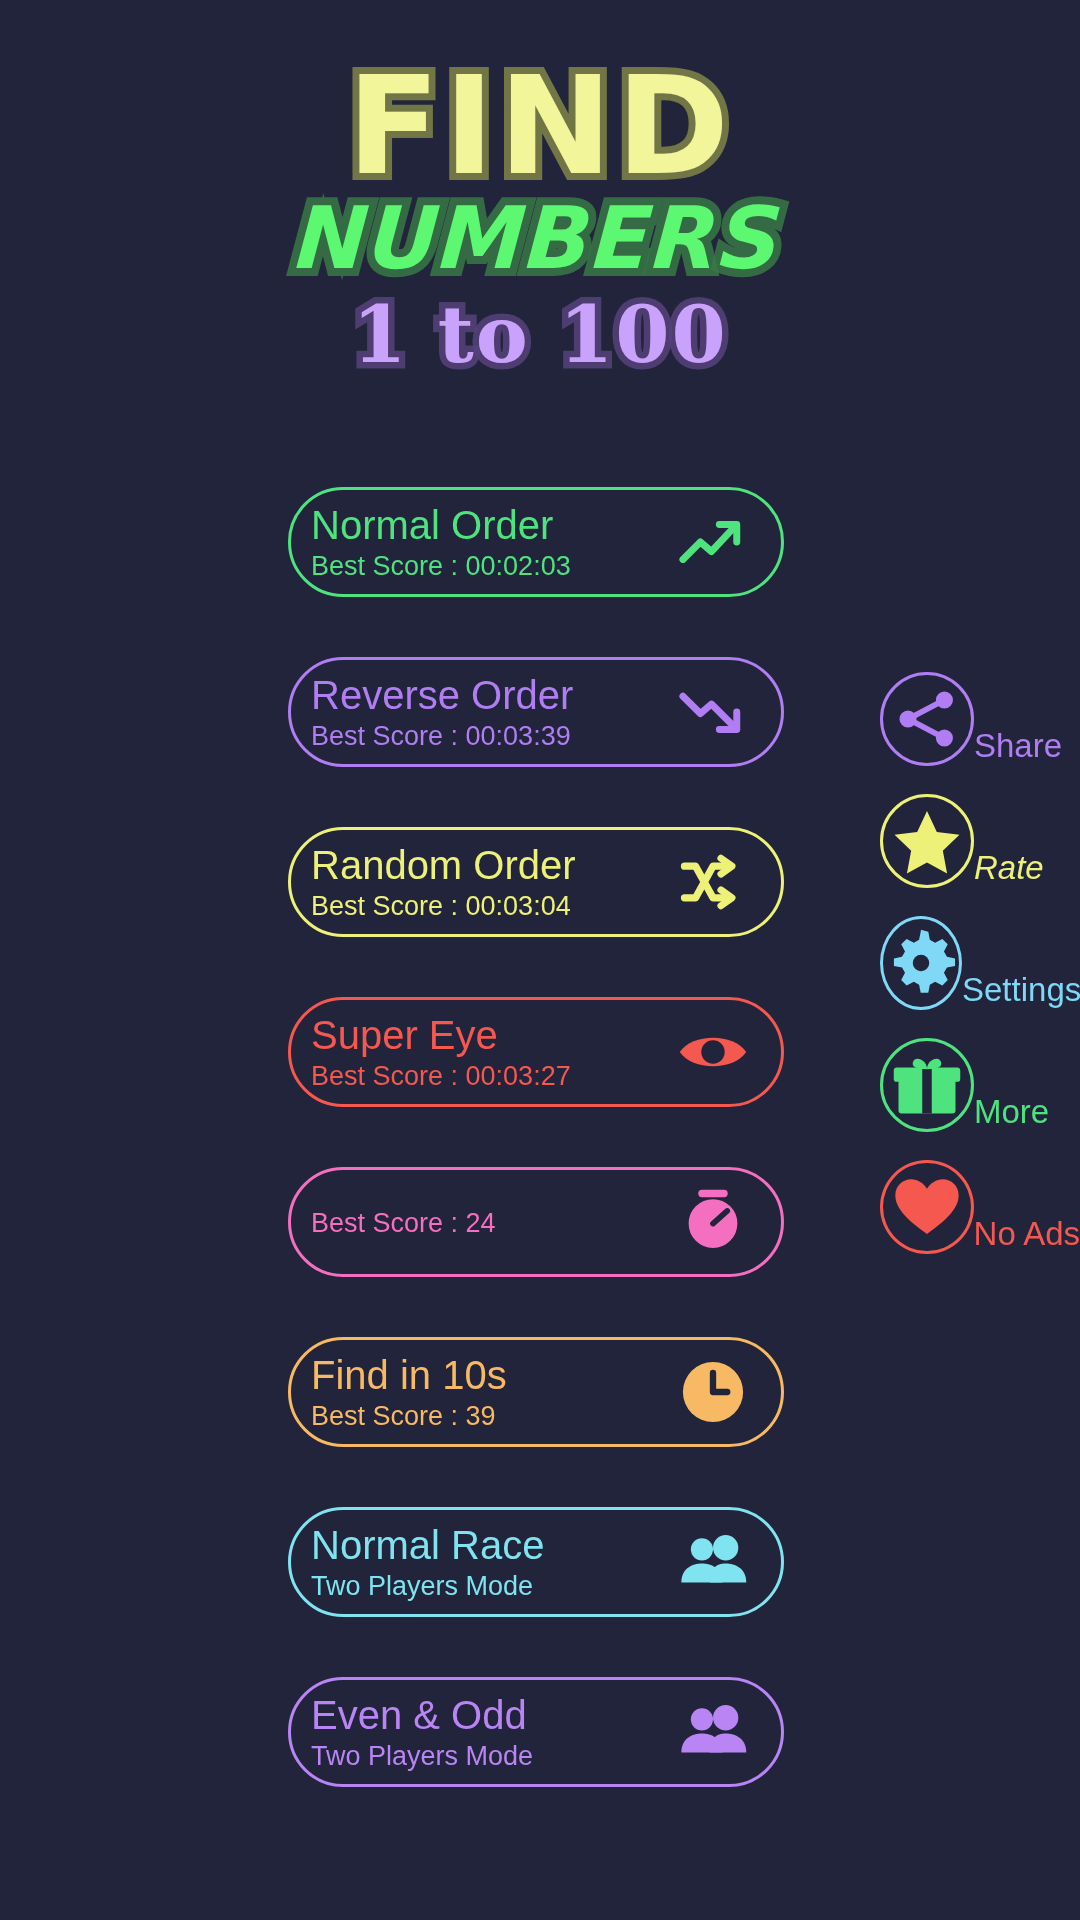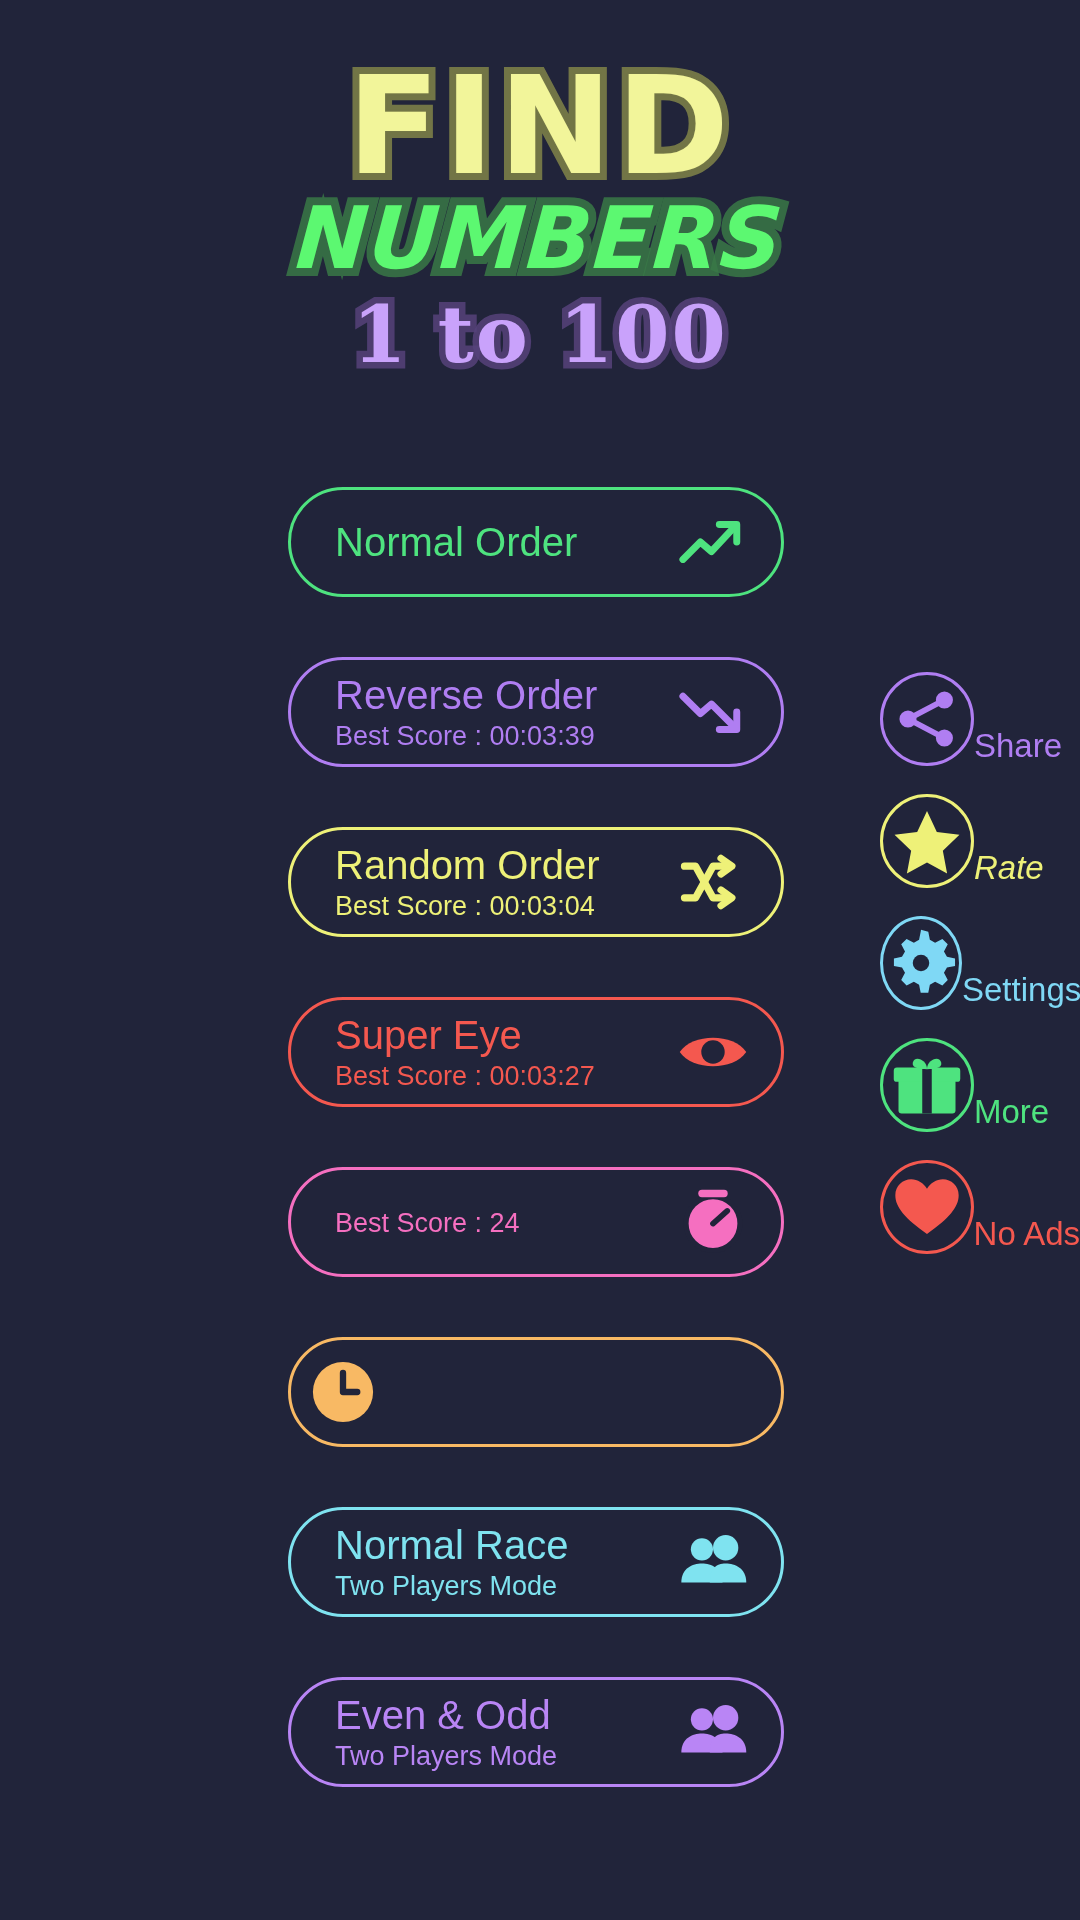--- a/index.html
+++ b/index.html
@@ -71,21 +71,21 @@
     height:110px;
     border:3px solid;
     border-radius:58px;
     background:transparent;
     display:flex;
     align-items:center;
     margin-bottom:60px;
   }
   .mode-text {
     flex:1;
-    padding-left:44px;
+    padding-left:20px;
     display:flex;
     flex-direction:column;
     justify-content:space-between;
   }
   .mode-title {
     font-size:40px;
     line-height:46px;
     white-space:nowrap;
   }
   .mode-sub {
@@ -143,20 +143,21 @@
   <div class="title-block">
     <div class="t-find">FIND</div>
     <div class="t-numbers">NUMBERS</div>
     <div class="t-range">1 to 100</div>
   </div>
 
   <div class="modes">
       <div class="mode-btn" style="border-color: rgb(78, 227, 127);">
         <div class="mode-text">
           <div class="mode-title" style="color: rgb(78, 227, 127);">Normal Order</div>
+          <div class="mode-sub" style="color: rgb(78, 227, 127);">Best Score : 00:02:03</div>
         </div>
         <div class="mode-icon">
           <svg width="76" height="76" viewBox="0 0 48 48">
             <polyline points="5,35 16,24 23,30 38,14" fill="none" stroke="#4ee37f" stroke-width="4.4" stroke-linecap="round" stroke-linejoin="round"></polyline>
             <polyline points="28,13 39,13 39,24" fill="none" stroke="#4ee37f" stroke-width="4.4" stroke-linecap="round" stroke-linejoin="round"></polyline>
           </svg>
         </div>
       </div>
       <div class="mode-btn" style="border-color: rgb(176, 126, 242);">
         <div class="mode-text">
@@ -203,20 +204,24 @@
         <div class="mode-icon">
           <svg width="76" height="76" viewBox="0 0 48 48">
             <circle cx="24" cy="25" r="17" fill="#f56fc0"></circle>
             <path d="M24 25 L33 17" stroke="#21243a" stroke-width="3.6" stroke-linecap="round"></path>
             <circle cx="24" cy="25" r="17" fill="none" stroke="#21243a" stroke-width="3.2"></circle>
             <path d="M17 6 H31" stroke="#f56fc0" stroke-width="4.6" stroke-linecap="round"></path>
           </svg>
         </div>
       </div>
       <div class="mode-btn" style="border-color: rgb(248, 185, 100);">
+        <div class="mode-text">
+          <div class="mode-title" style="color: rgb(248, 185, 100);">Find in 10s</div>
+          <div class="mode-sub" style="color: rgb(248, 185, 100);">Best Score : 39</div>
+        </div>
         <div class="mode-icon">
           <svg width="76" height="76" viewBox="0 0 48 48">
             <circle cx="24" cy="24" r="19" fill="#f8b964"></circle>
             <path d="M24 12 V24 H33" fill="none" stroke="#21243a" stroke-width="4" stroke-linecap="round" stroke-linejoin="round"></path>
           </svg>
         </div>
       </div>
       <div class="mode-btn" style="border-color: rgb(127, 227, 240);">
         <div class="mode-text">
           <div class="mode-title" style="color: rgb(127, 227, 240);">Normal Race</div>

